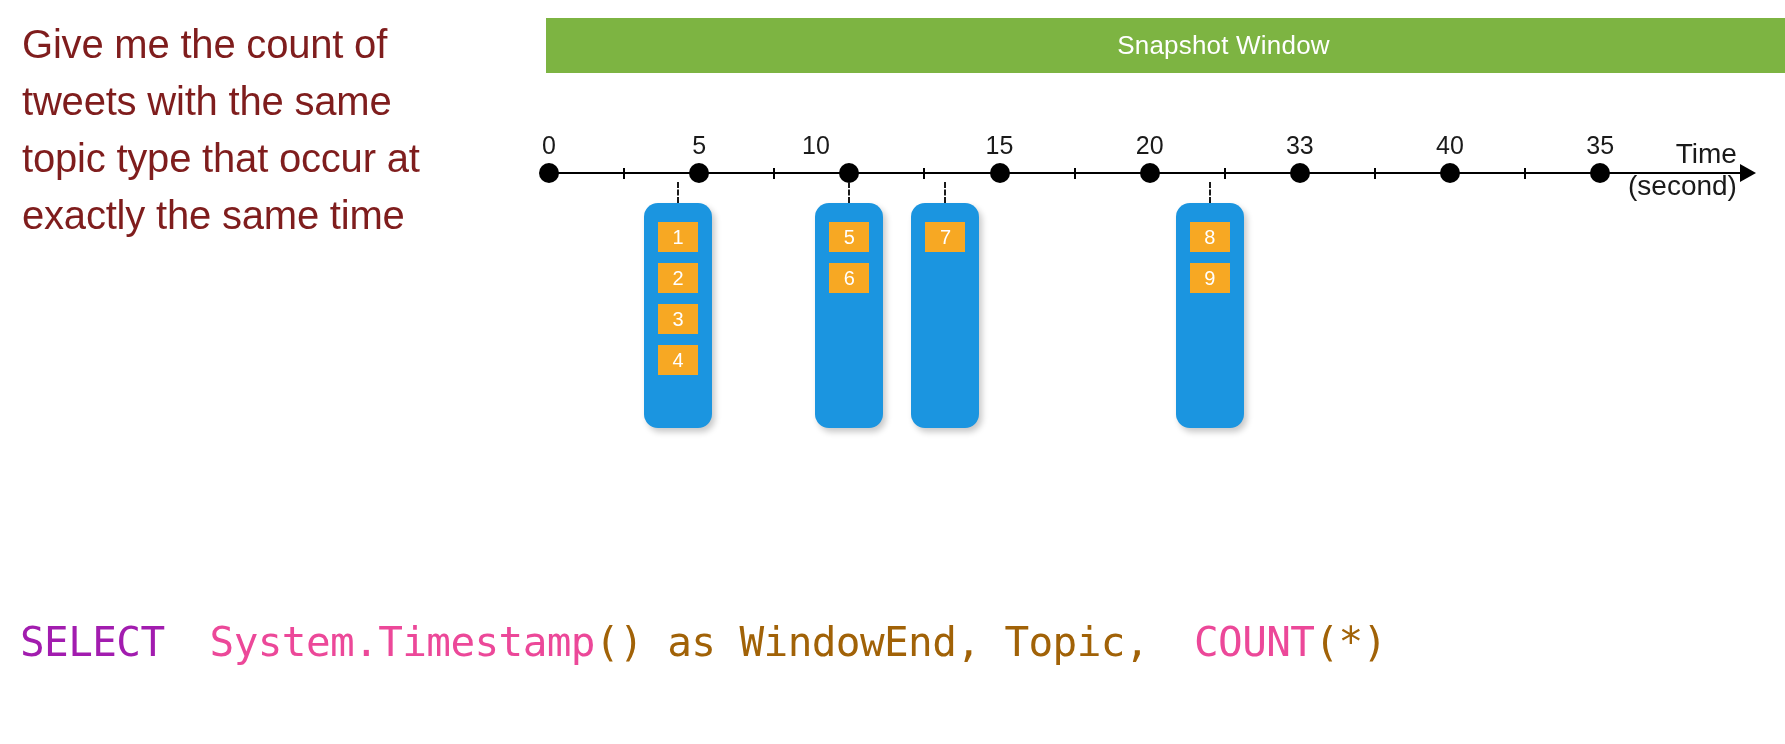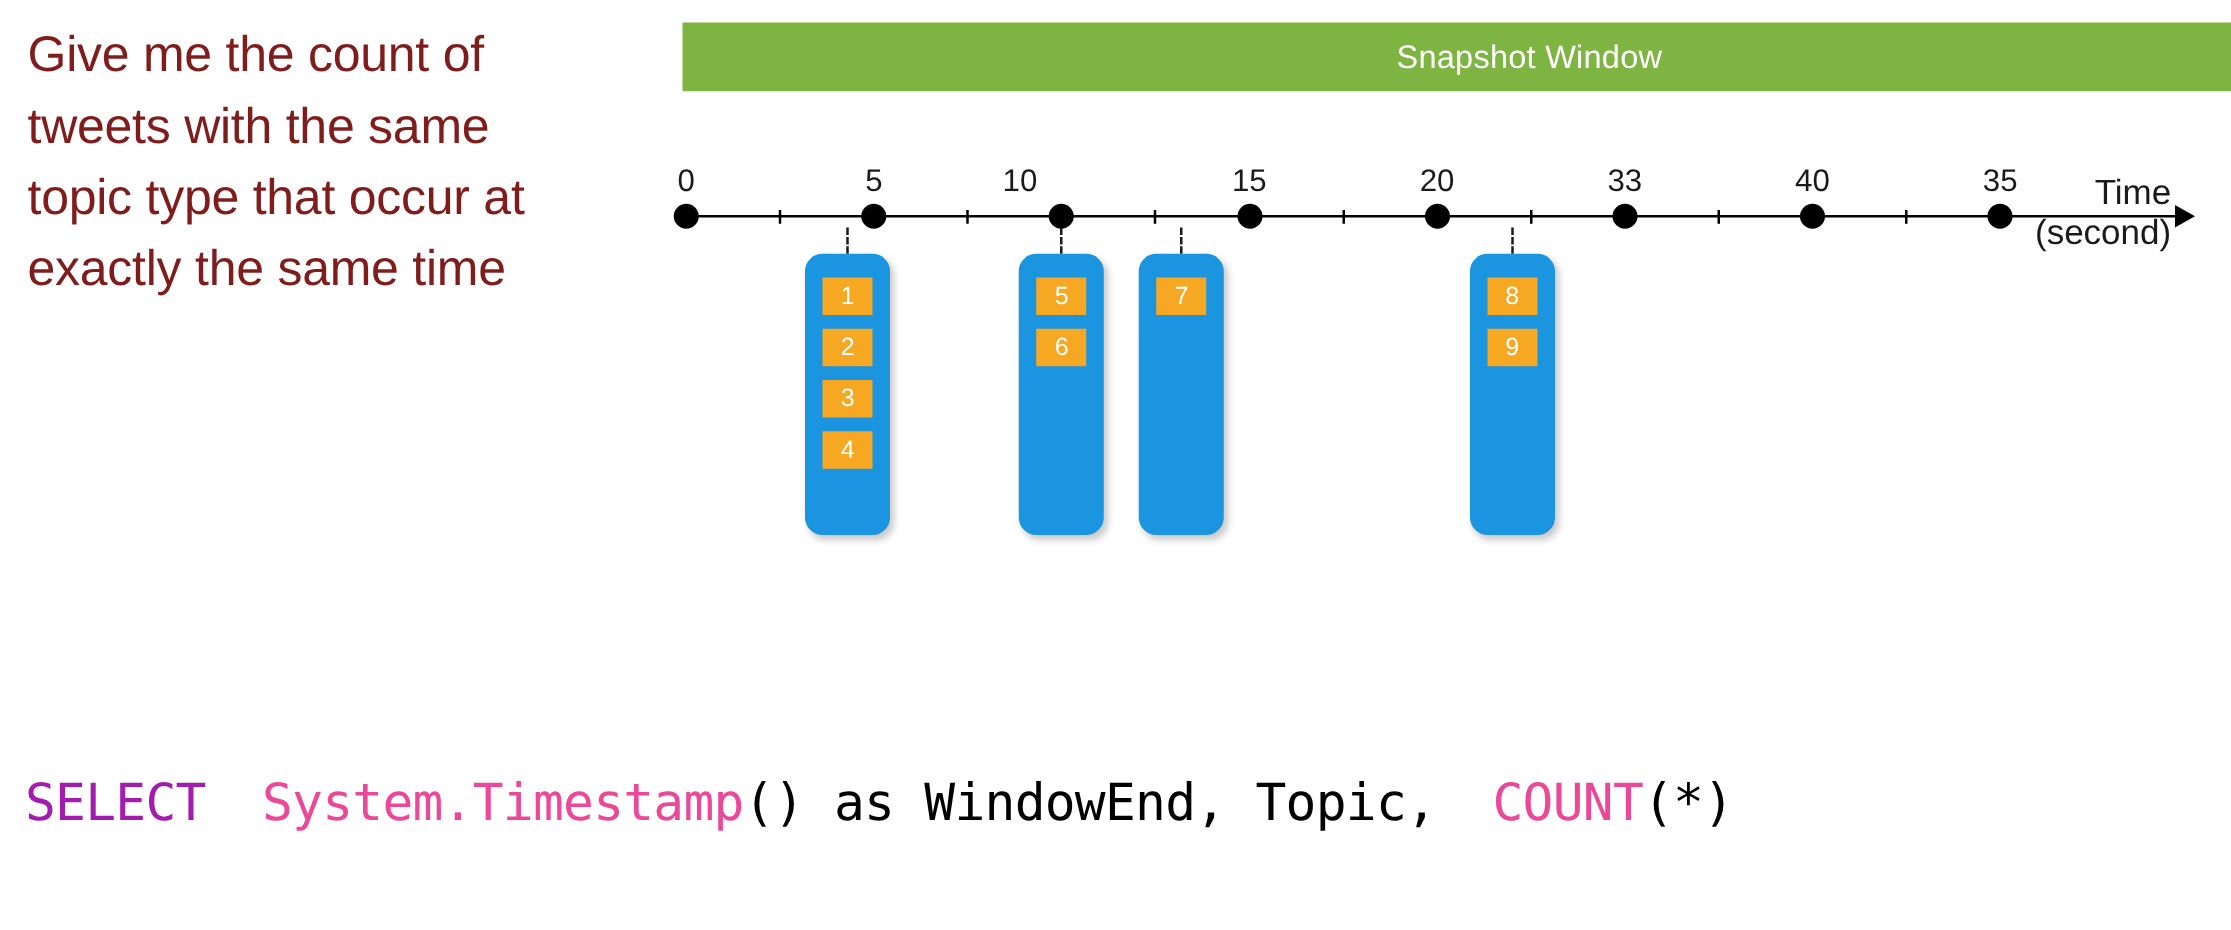--- a/index.html
+++ b/index.html
@@ -145,21 +145,21 @@
     top: 512px;
     font-family: "DejaVu Sans Mono", monospace;
     font-size: 41px;
     line-height: 52px;
     color: #000000;
     white-space: pre;
     letter-spacing: -0.6px;
   }
   .kw  { color: #a21caf; }
   .fn  { color: #ec4899; margin-left: 21px; }
-  .pl  { color: #000000; }
+  .pl  { color: #a16207; }
 </style>
 </head>
 <body>
 
 <div id="question-text">Give me the count of tweets with the same topic type that occur at exactly the same time</div>
 
 <div id="snapshot-bar">
   <span id="snapshot-bar-label">Snapshot Window</span>
 </div>
 

